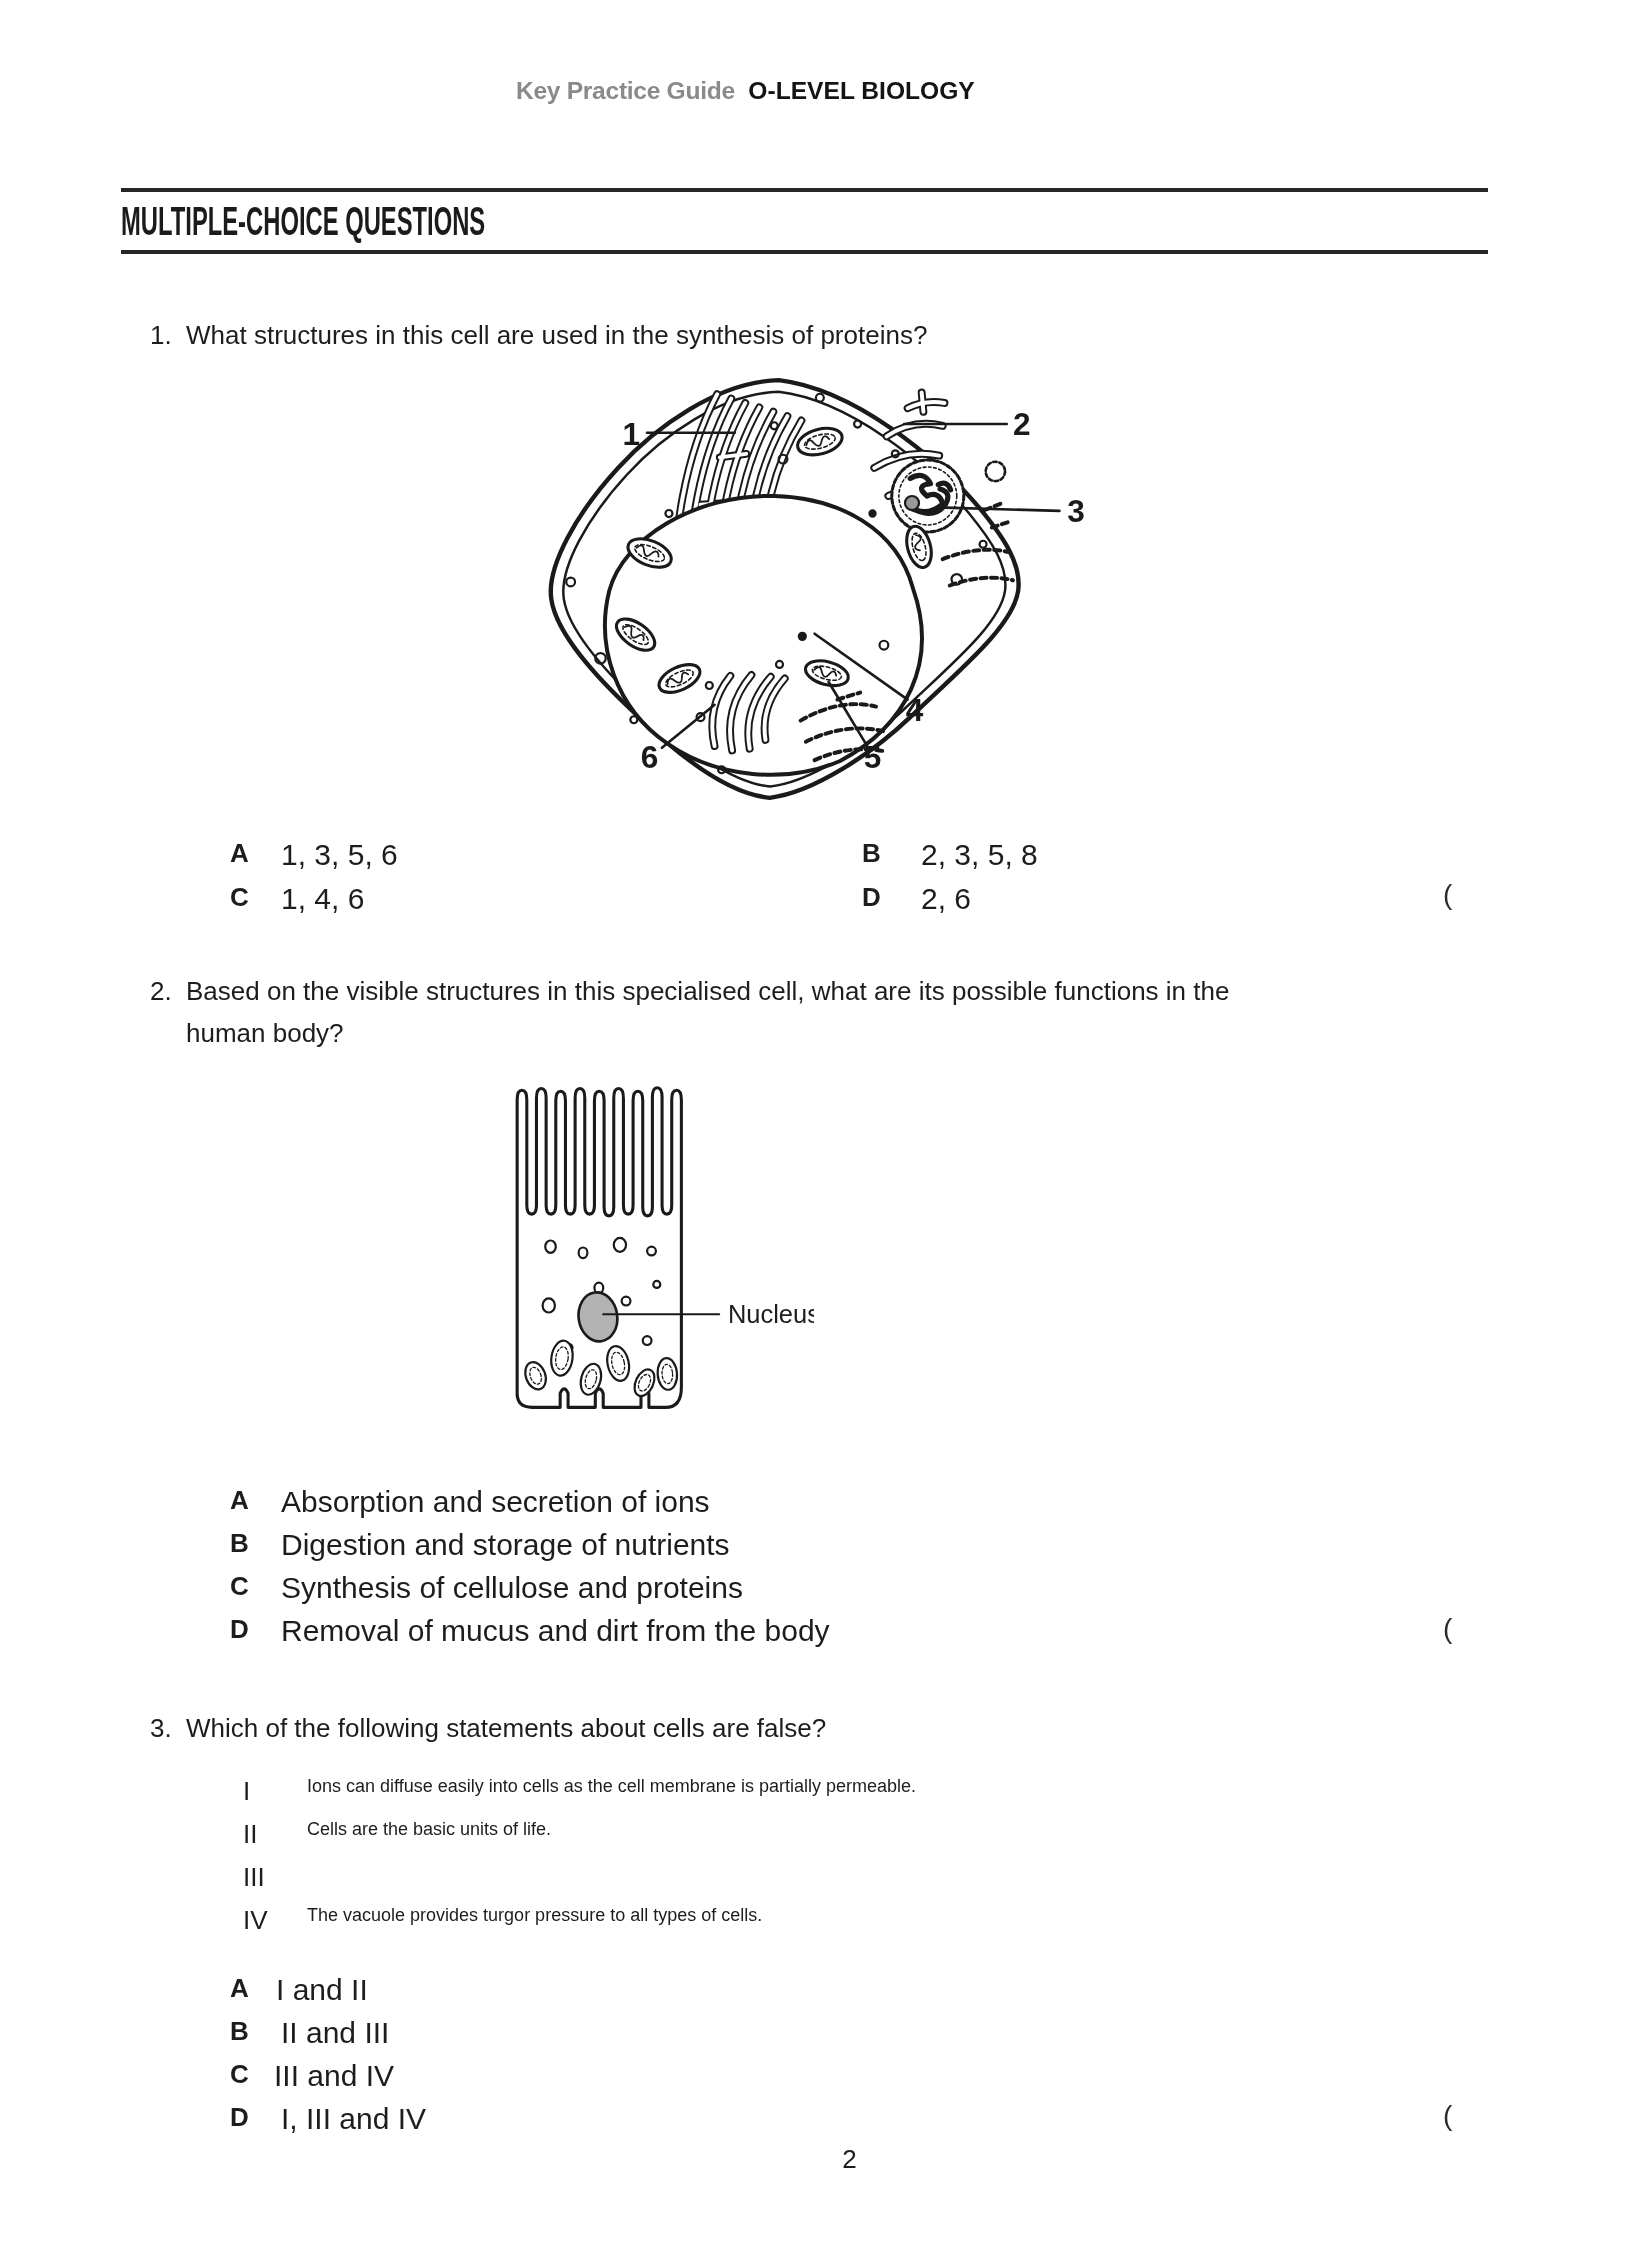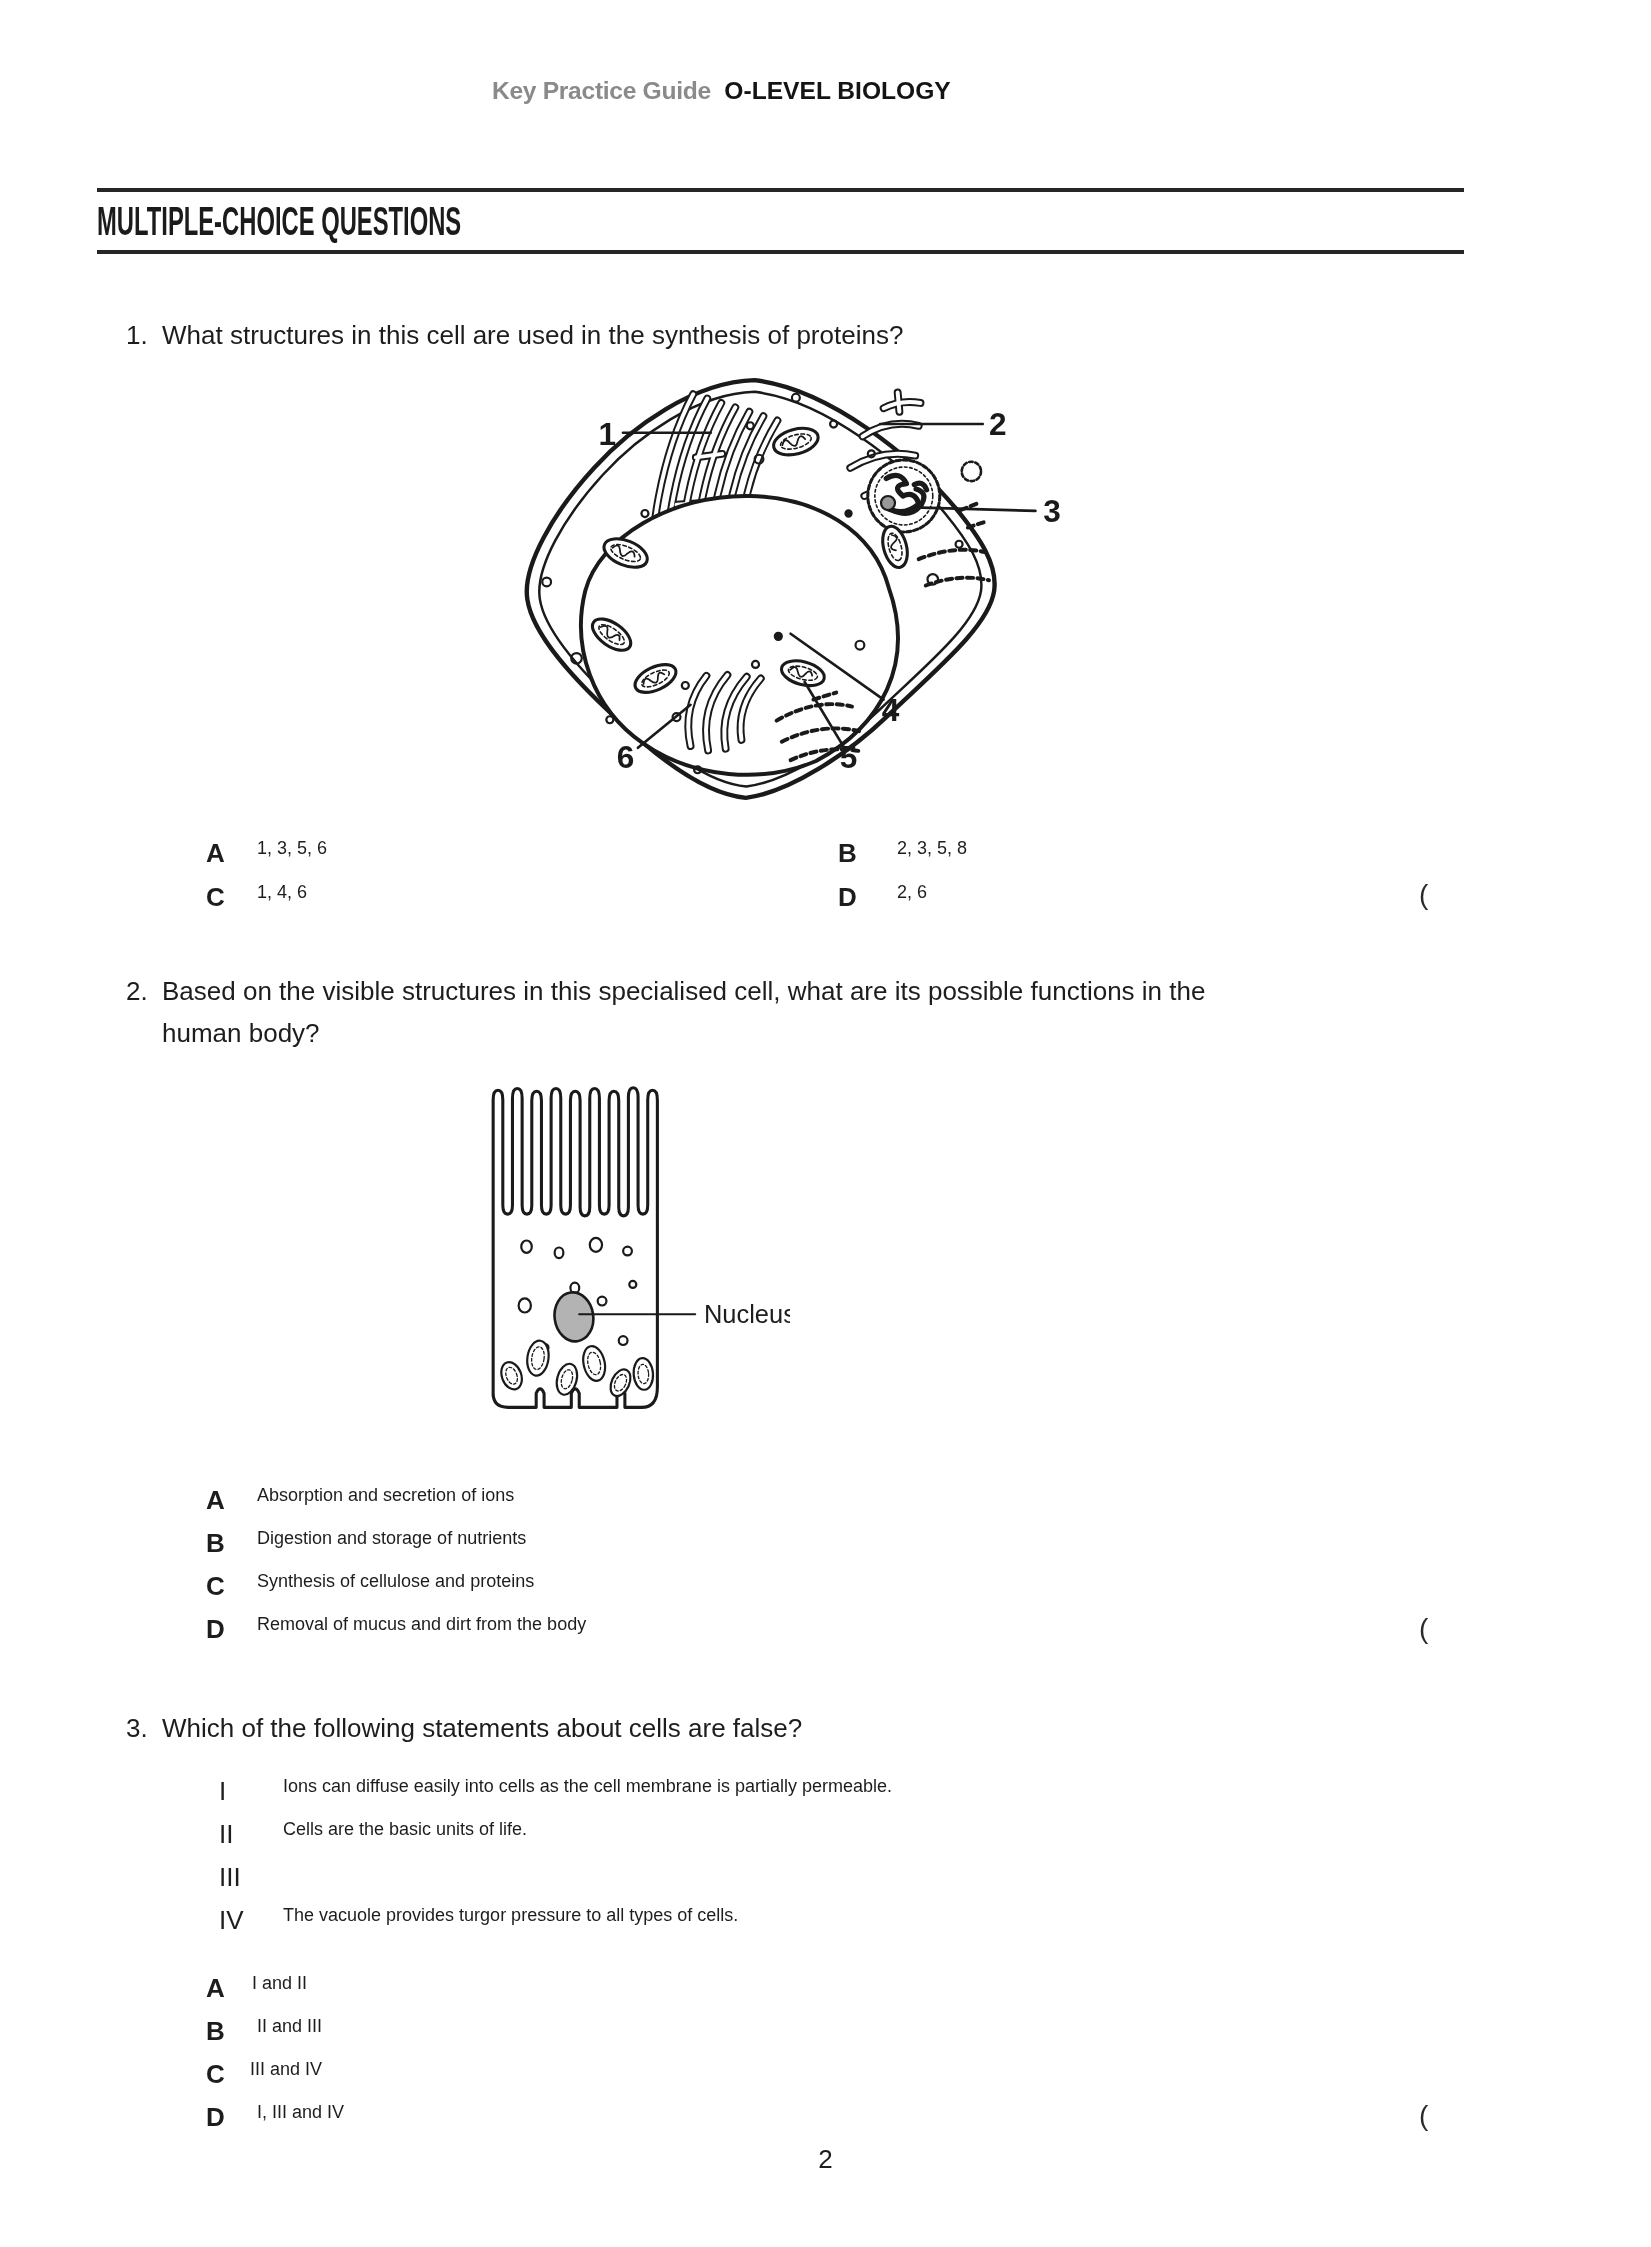--- a/index.html
+++ b/index.html
@@ -1,35 +1,35 @@
 <!DOCTYPE html>
 <html style="font-size:14px"><head>
 <meta charset="utf-8">
 <style>
   html,body{margin:0;padding:0;background:#ffffff;}
   .page{
     position:relative;width:1464px;height:2247px;background:#ffffff;
-    font-family:"Liberation Sans", sans-serif;color:#1d1d1d;overflow:hidden;
+    font-family:"Liberation Sans", sans-serif;color:#1d1d1d;overflow:hidden;margin-left:24px;
   }
   .abs{position:absolute;}
   
   .header{top:77px;left:492px;font-size:24.6px;letter-spacing:-0.3px;white-space:nowrap;}
   .header .series{color:#8a8a8a;font-weight:bold;}
   .header .subject{color:#141414;font-weight:bold;margin-left:7px;letter-spacing:0px;}
   
   .rule{left:97px;width:1457px;height:3.5px;background:#262626;}
   .section-title{
     top:198px;left:97px;font-size:41px;font-weight:bold;color:#1b1b1b;
     transform:scaleX(0.58);transform-origin:left top;white-space:nowrap;letter-spacing:0px;
   }
   .qnum{position:absolute;left:126px;font-size:26px;}
   .qbody{position:absolute;left:162px;font-size:26px;white-space:nowrap;}
   
   .opt-letter{position:absolute;font-size:26px;font-weight:bold;}
-  .opt-text{position:absolute;font-size:18px;white-space:nowrap;}
+  .opt-text{position:absolute;font-size:30px;white-space:nowrap;}
   .statement-numeral{position:absolute;left:219px;font-size:26px;}
   .statement-text{position:absolute;left:283px;font-size:18px;white-space:nowrap;}
   .answer-space{
     position:absolute;left:1419px;width:75px;display:flex;justify-content:space-between;
     font-size:28px;color:#2a2a2a;
   }
   .pagenum{top:2144px;left:0;width:1651px;text-align:center;font-size:26px;}
   svg text{font-family:"Liberation Sans", sans-serif;}
 </style>
 </head>

